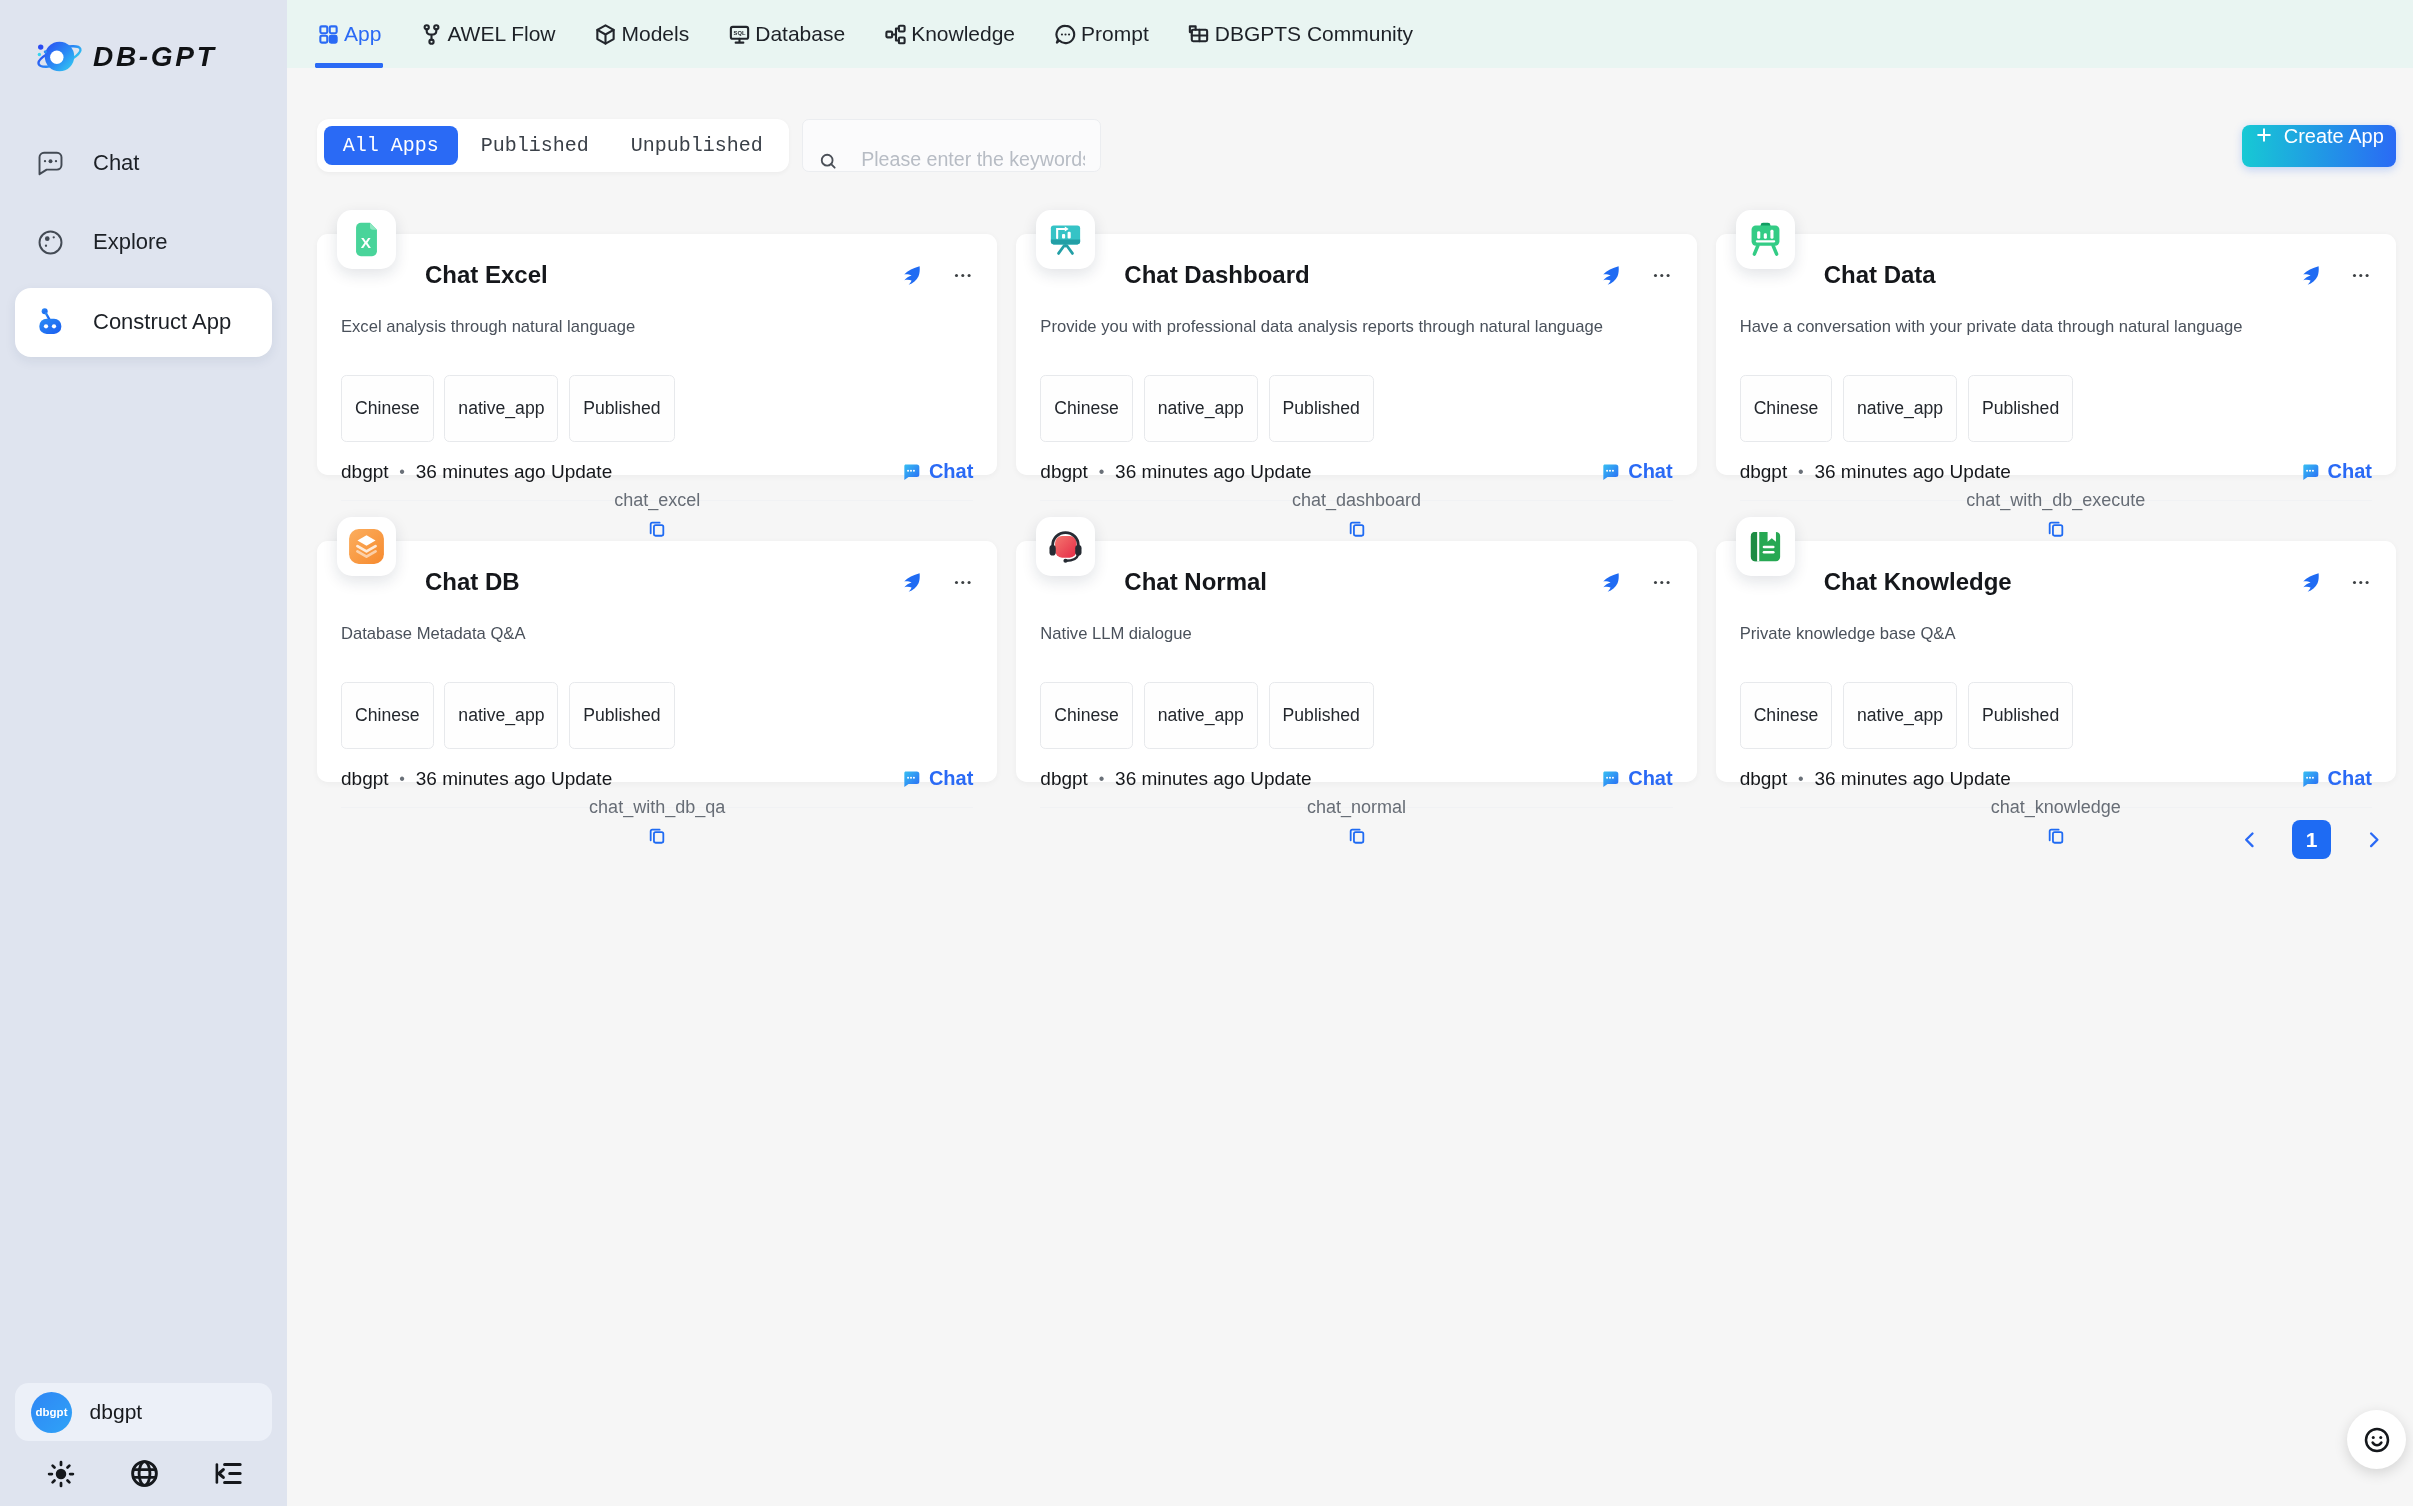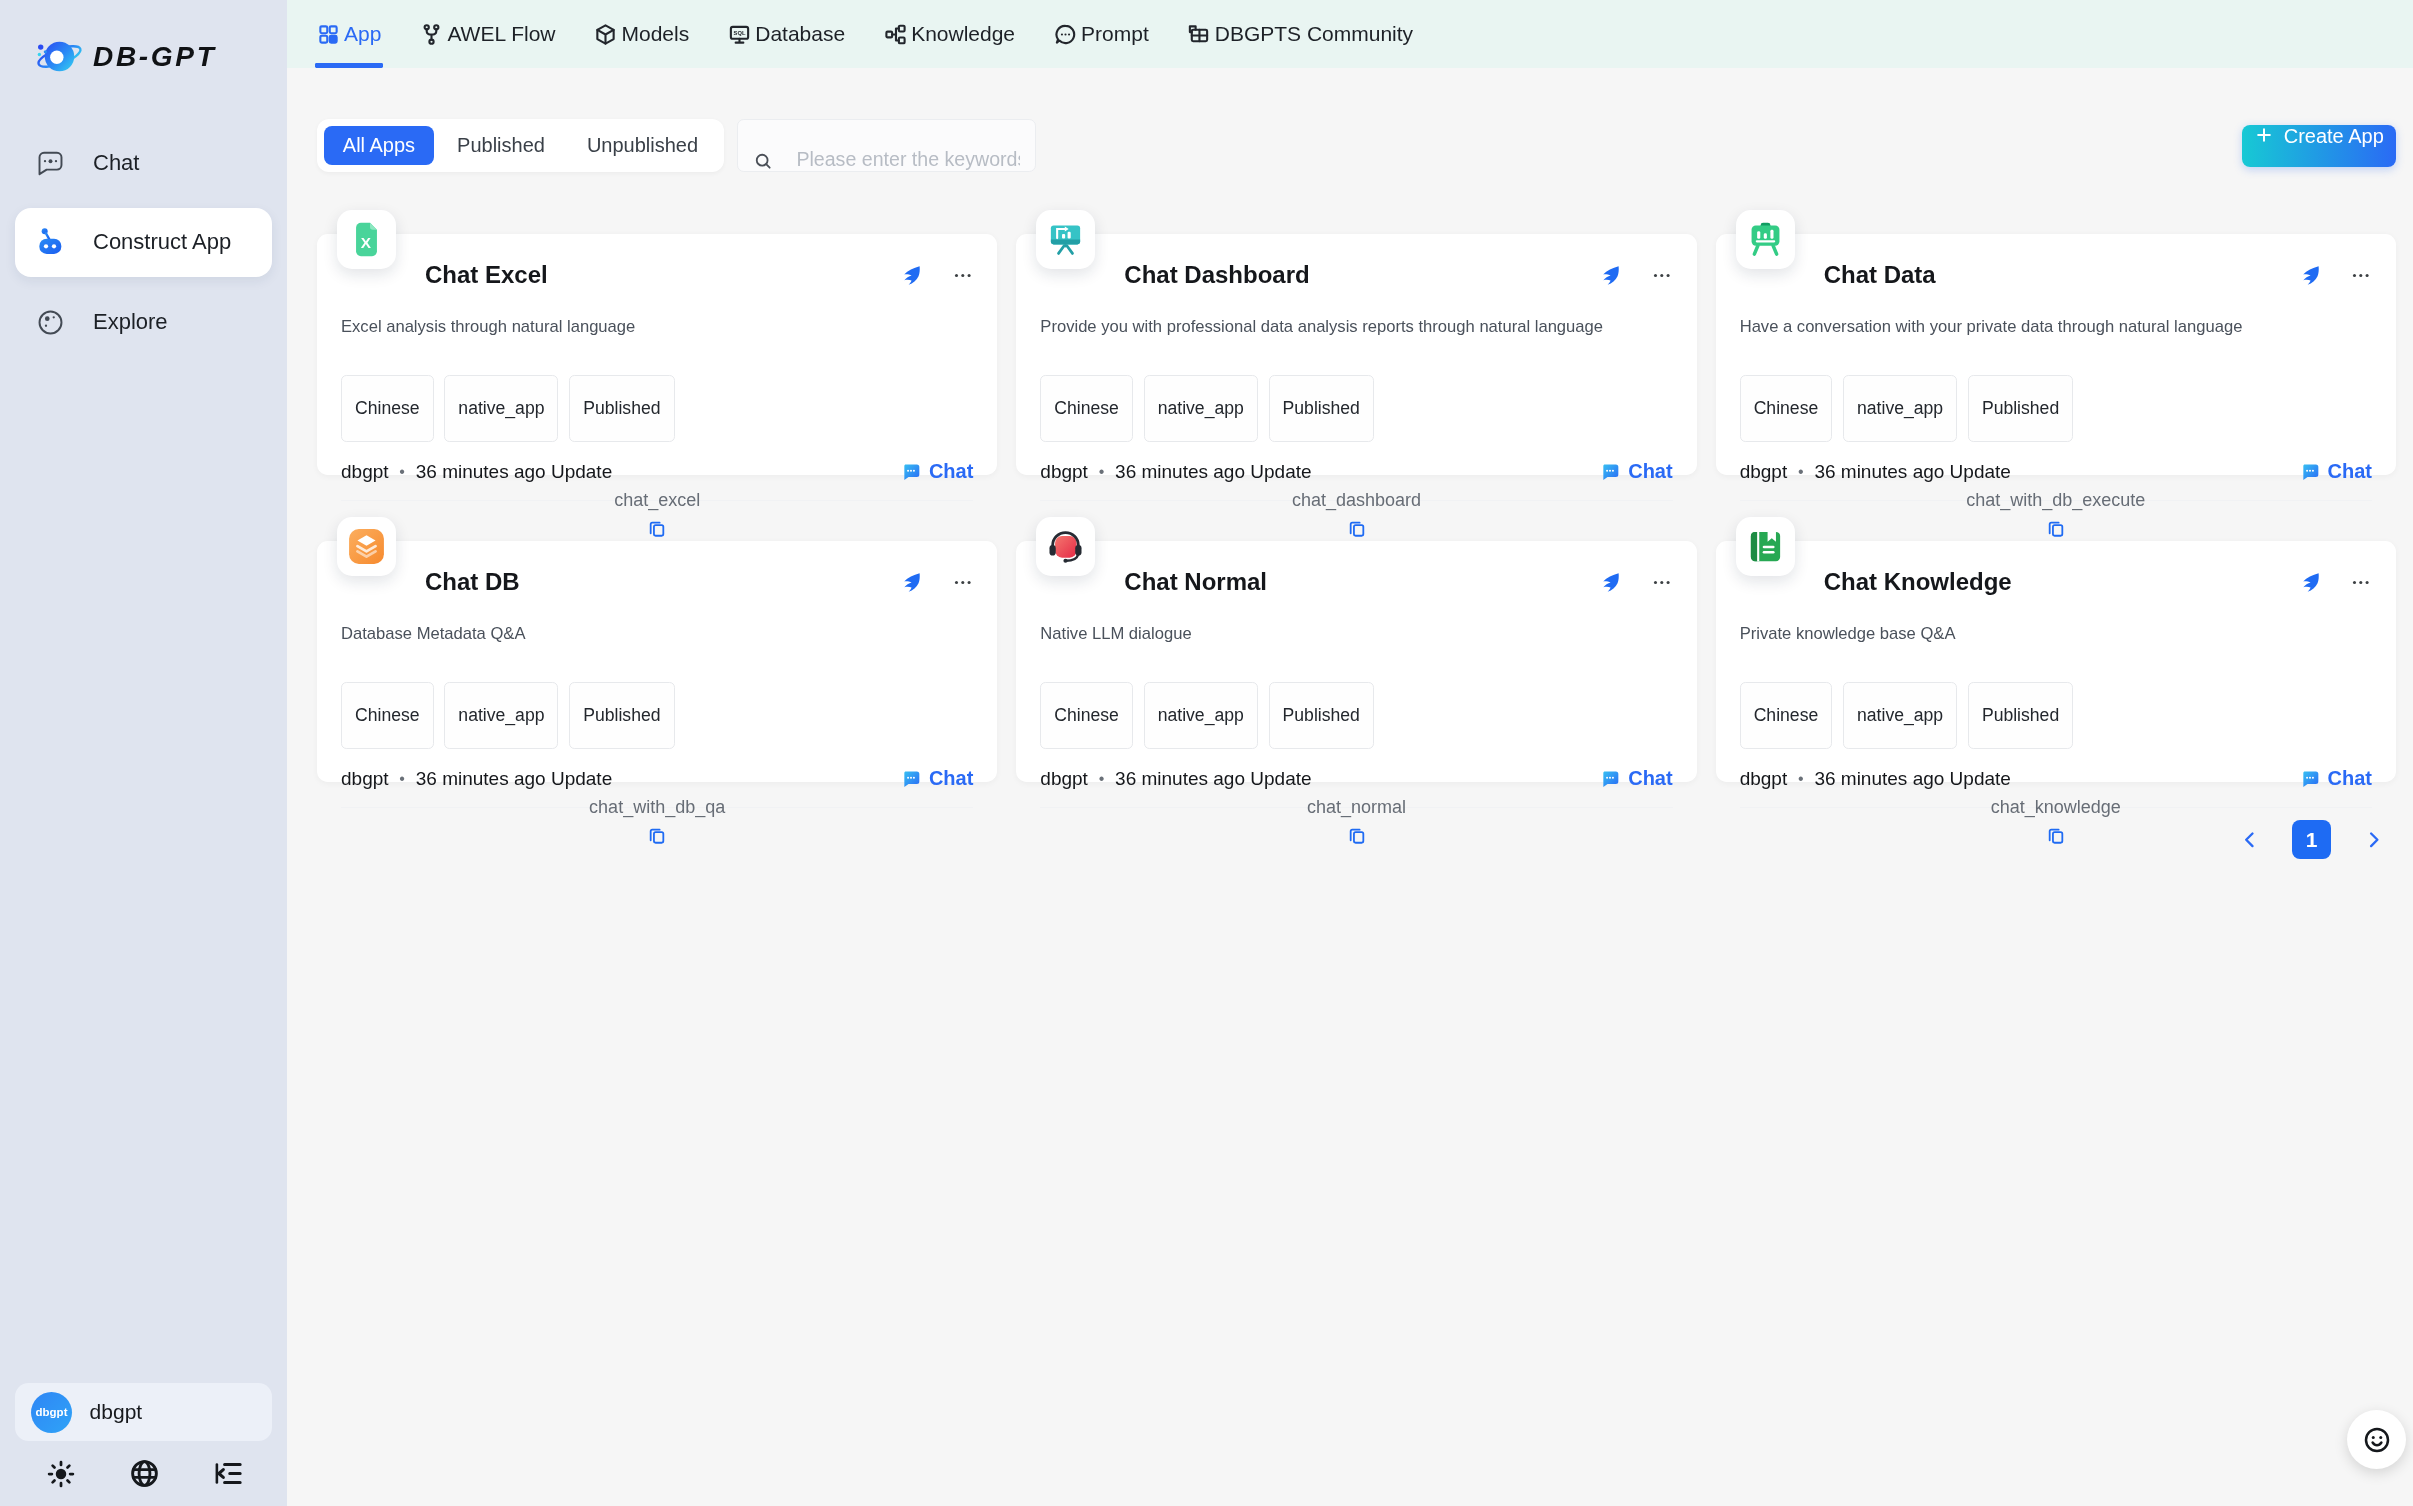--- a/index.html
+++ b/index.html
@@ -28,21 +28,21 @@
   .nav-tab { position:relative; height:100%; display:flex; align-items:center; gap:4px; font-size:21px; color:#1d2127; cursor:pointer; white-space:nowrap; }
   .nav-tab .n-ic { width:24px; height:24px; display:flex; align-items:center; justify-content:center; color:#22262c; }
   .nav-tab.active { color:#2a6af5; }
   .nav-tab.active .n-ic { color:#2a6af5; }
   .nav-tab.active::after { content:""; position:absolute; left:-1.4px; right:-1.4px; bottom:0; height:5.4px; background:#2a6af5; border-radius:1.4px; }
 
   
   .content { position:absolute; left:287px; right:0; top:68px; bottom:0; padding:0 17px 0 30px; }
   .toolbar { display:flex; align-items:center; margin-top:51px; }
   .segmented { background:#fff; border-radius:12px; padding:6.8px; display:flex; gap:4px; box-shadow:0 1.4px 4px rgba(0,0,0,.04); }
-  .seg-btn { font-size:20px; padding:0 19px; height:39px; border-radius:8px; color:#3a4048; display:flex; align-items:center; background:transparent; border:none; cursor:pointer; font-family:Liberation Sans, sans-serif; }
+  .seg-btn { font-size:20px; padding:0 19px; height:39px; border-radius:8px; color:#3a4048; display:flex; align-items:center; background:transparent; border:none; cursor:pointer; font-family:Liberation Mono, monospace; }
   .seg-btn.active { background:#2a6af5; color:#fff; }
   .searchbox { width:299px; height:53px; background:#fbfbfc; border:1.4px solid #ebedf0; border-radius:6.8px; display:flex; align-items:flex-end; gap:23px; padding:0 15px; margin-left:13.5px; }
   .searchbox input { border:none; outline:none; background:transparent; font-size:19.6px; color:#333; width:100%; font-family:inherit; }
   .searchbox input::placeholder { color:#b7bcc4; }
   .create-btn { margin-left:auto; width:154px; height:42px; border:none; border-radius:8px; background:linear-gradient(90deg,#17c9d4,#2a6af5); color:#fff; font-size:20px; display:flex; align-items:flex-start; justify-content:center; gap:9.5px; cursor:pointer; font-family:inherit; box-shadow:0 2.7px 8px rgba(42,106,245,.25); }
 
   
   .card-grid { margin-top:62px; display:grid; grid-template-columns:repeat(3,1fr); column-gap:19px; row-gap:66px; }
   .card { position:relative; background:#fff; border-radius:10.8px; height:241px; box-shadow:0 1.4px 6.8px rgba(0,0,0,.04); cursor:pointer; }
   .icon-wrap { position:absolute; top:-24px; left:20px; width:59px; height:59px; background:#fff; border-radius:15px; box-shadow:0 5.4px 15px rgba(20,30,60,.12); display:flex; align-items:center; justify-content:center; }
@@ -120,42 +120,42 @@
         <span class="s-ic">
           <svg class="stroke-ic" viewBox="0 0 48 48" style="width:31px;height:31px;color:#434a54;stroke-width:3">
             <path d="M14 9h20a7 7 0 0 1 7 7v12a7 7 0 0 1-7 7H18l-11 7V16a7 7 0 0 1 7-7z"></path>
             <circle cx="24" cy="22" r="3" fill="#434a54" stroke="none"></circle>
             <circle cx="15.5" cy="22" r="1.8" fill="#434a54" stroke="none"></circle>
             <circle cx="32.5" cy="22" r="1.8" fill="#434a54" stroke="none"></circle>
           </svg>
         </span>
         <span>Chat</span>
       </div>
+      <div class="side-item">
+        <span class="s-ic">
+          <svg class="stroke-ic" viewBox="0 0 48 48" style="width:31px;height:31px;color:#434a54;stroke-width:3">
+            <circle cx="24" cy="24" r="17"></circle>
+            <circle cx="19" cy="18" r="3.6" fill="#434a54" stroke="none"></circle>
+            <circle cx="29" cy="16" r="1.8" fill="#434a54" stroke="none"></circle>
+            <circle cx="17" cy="29" r="1.8" fill="#434a54" stroke="none"></circle>
+          </svg>
+        </span>
+        <span>Explore</span>
+      </div>
       <div class="side-item active">
         <span class="s-ic">
           <svg viewBox="0 0 48 48" style="width:32px;height:32px">
             <circle cx="16" cy="8" r="4.5" fill="url(#g-robot)"></circle>
             <path d="M18 11l5 9" stroke="url(#g-robot)" stroke-width="3.5" stroke-linecap="round"></path>
             <rect x="8" y="19" width="33" height="23" rx="11" fill="url(#g-robot)"></rect>
             <circle cx="18" cy="30.5" r="3.2" fill="#fff"></circle>
             <circle cx="30" cy="30.5" r="3.2" fill="#fff"></circle>
           </svg>
         </span>
         <span>Construct App</span>
-      </div>
-      <div class="side-item">
-        <span class="s-ic">
-          <svg class="stroke-ic" viewBox="0 0 48 48" style="width:31px;height:31px;color:#434a54;stroke-width:3">
-            <circle cx="24" cy="24" r="17"></circle>
-            <circle cx="19" cy="18" r="3.6" fill="#434a54" stroke="none"></circle>
-            <circle cx="29" cy="16" r="1.8" fill="#434a54" stroke="none"></circle>
-            <circle cx="17" cy="29" r="1.8" fill="#434a54" stroke="none"></circle>
-          </svg>
-        </span>
-        <span>Explore</span>
       </div>
     </nav>
 
     <div class="side-spacer"></div>
 
     <div class="user-row">
       <span class="avatar">dbgpt</span>
       <span class="user-name">dbgpt</span>
     </div>
 

